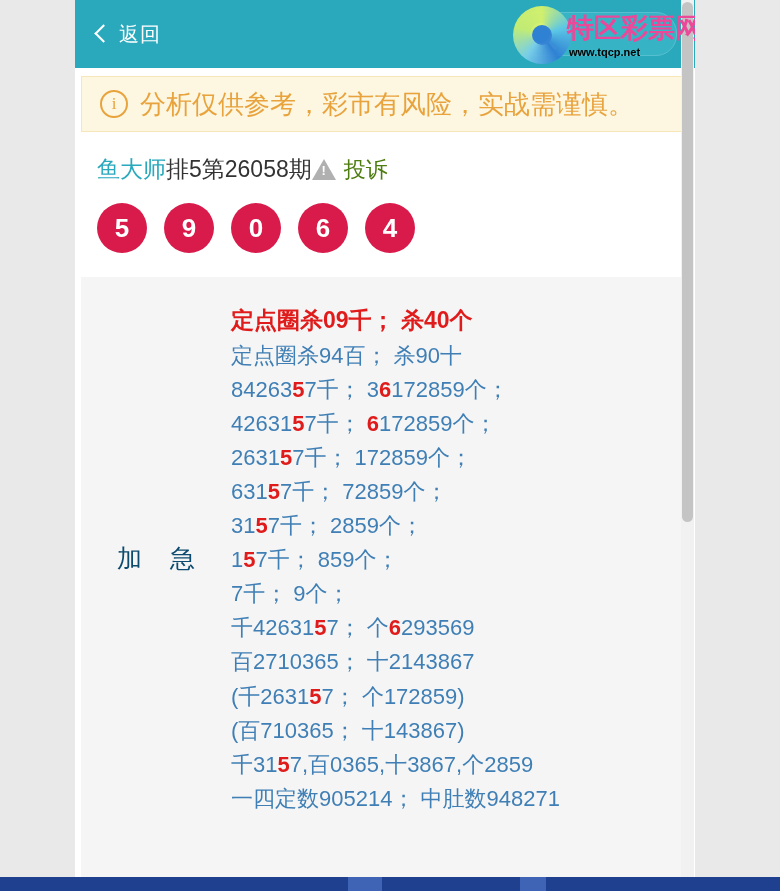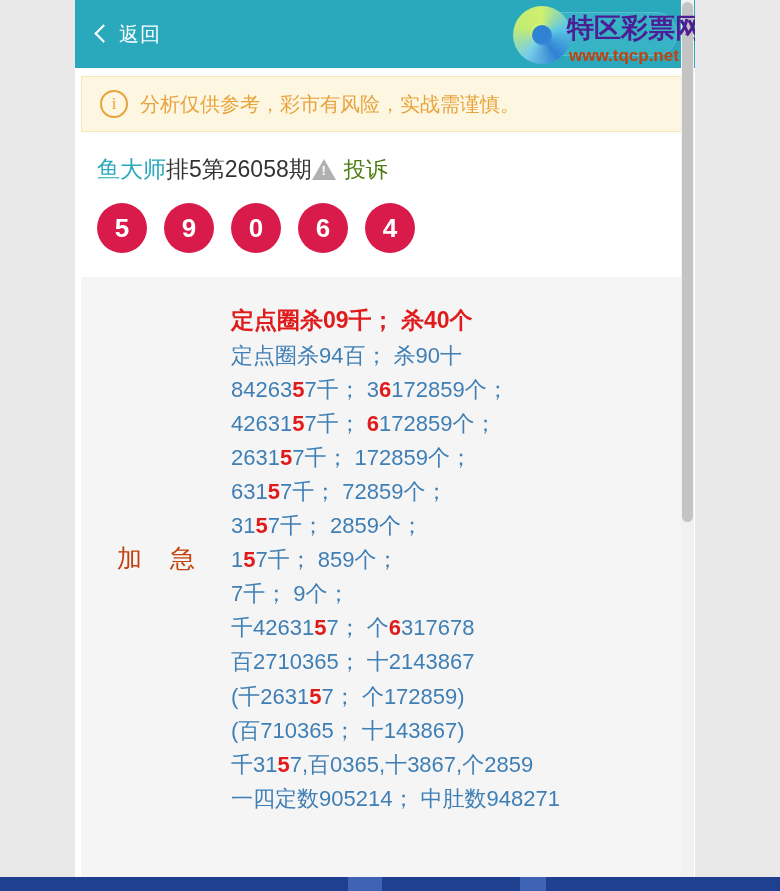--- a/index.html
+++ b/index.html
@@ -119,30 +119,30 @@
     height: 20px;
     border-radius: 50%;
     background: #2f7fd4;
   }
   .wm-title {
     position: absolute;
     left: 62px;
     top: 6px;
     font-size: 27px;
     font-weight: bold;
-    color: #4c1d95;
+    color: #ec4899;
     white-space: nowrap;
   }
   .wm-sub {
     position: absolute;
     left: 64px;
     top: 42px;
-    font-size: 17px;
-    font-weight: bold;
-    color: #c2410c;
+    font-size: 11px;
+    font-weight: bold;
+    color: #000000;
     white-space: nowrap;
     text-align: right;
   }
   
   .notice {
     margin: 8px 6px 0 6px;
     height: 54px;
     background: #fdf6e0;
     border: 1px solid #f6e6b8;
     display: flex;
@@ -157,21 +157,21 @@
     color: #e8a33d;
     font-size: 17px;
     line-height: 23px;
     text-align: center;
     font-family: "Liberation Serif", serif;
     margin-right: 12px;
     flex: 0 0 auto;
   }
   .notice-text {
     color: #e8a33d;
-    font-size: 20px;
+    font-size: 26px;
   }
   
   .title-row {
     margin-top: 22px;
     padding: 0 22px 0 22px;
     display: flex;
     align-items: center;
   }
   .title-left {
     font-size: 23px;
@@ -231,21 +231,21 @@
     margin: 24px 6px 0 6px;
     background: #f5f5f5;
     min-height: 550px;
     display: flex;
     padding: 26px 0 26px 0;
   }
   .card-label {
     width: 150px;
     flex: 0 0 auto;
     font-size: 25px;
-    color: #c2410c;
+    color: #0c4a6e;
     display: flex;
     align-items: center;
     justify-content: center;
     padding-bottom: 40px;
     letter-spacing: 28px;
     text-indent: 28px;
   }
   .card-body {
     flex: 1 1 auto;
     font-size: 22px;
@@ -339,21 +339,21 @@
     <div class="card-body" id="forecast-lines">
         <div class="line-head"><span>定点圈杀09千；  杀40个</span></div>
         <div><span>定点圈杀94百；  杀90十</span></div>
         <div><span>84263</span><span class="hl">5</span><span>7千；  3</span><span class="hl">6</span><span>172859个；</span></div>
         <div><span>42631</span><span class="hl">5</span><span>7千；  </span><span class="hl">6</span><span>172859个；</span></div>
         <div><span>2631</span><span class="hl">5</span><span>7千；  172859个；</span></div>
         <div><span>631</span><span class="hl">5</span><span>7千；  72859个；</span></div>
         <div><span>31</span><span class="hl">5</span><span>7千；  2859个；</span></div>
         <div><span>1</span><span class="hl">5</span><span>7千；  859个；</span></div>
         <div><span>7千；  9个；</span></div>
-        <div><span>千42631</span><span class="hl">5</span><span>7；  个</span><span class="hl">6</span><span>317678</span></div>
+        <div><span>千42631</span><span class="hl">5</span><span>7；  个</span><span class="hl">6</span><span>293569</span></div>
         <div><span>百2710365；  十2143867</span></div>
         <div><span>(千2631</span><span class="hl">5</span><span>7；  个172859)</span></div>
         <div><span>(百710365；  十143867)</span></div>
         <div><span>千31</span><span class="hl">5</span><span>7,百0365,十3867,个2859</span></div>
         <div><span>一四定数905214；  中肚数948271</span></div>
       </div>
   </div>
 
   <div class="watermark">
     <div class="wm-ring"></div>

